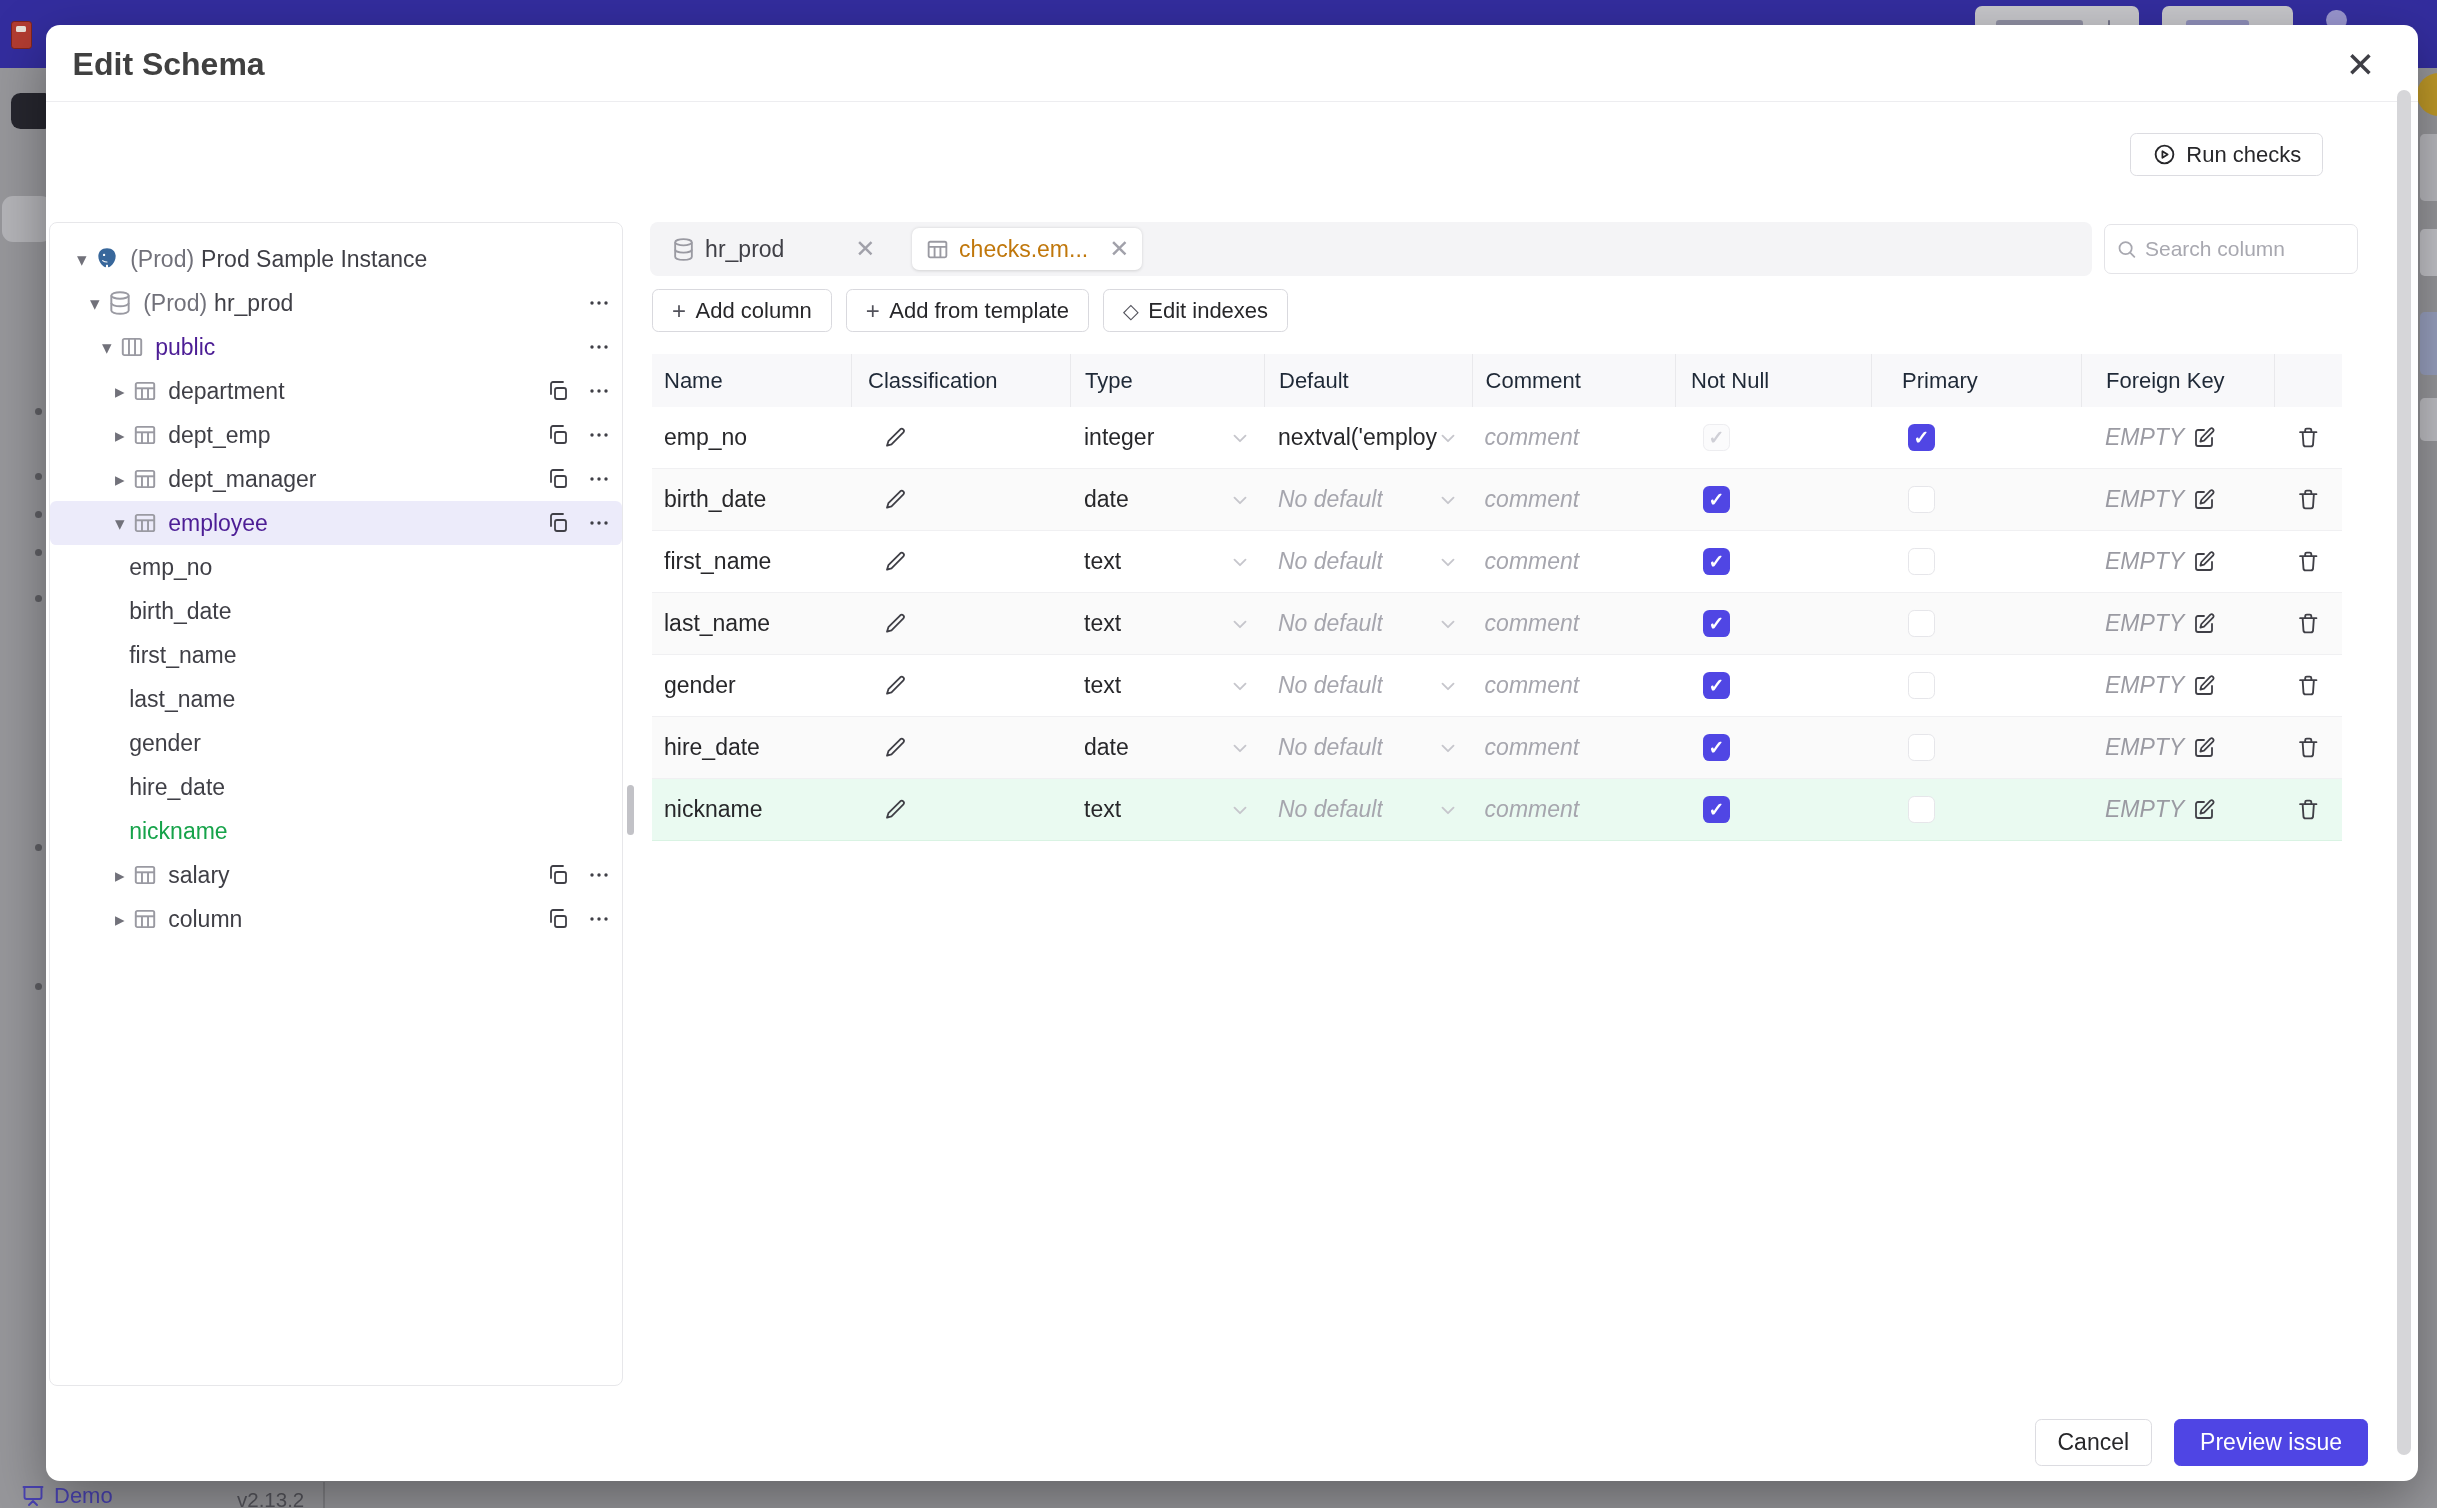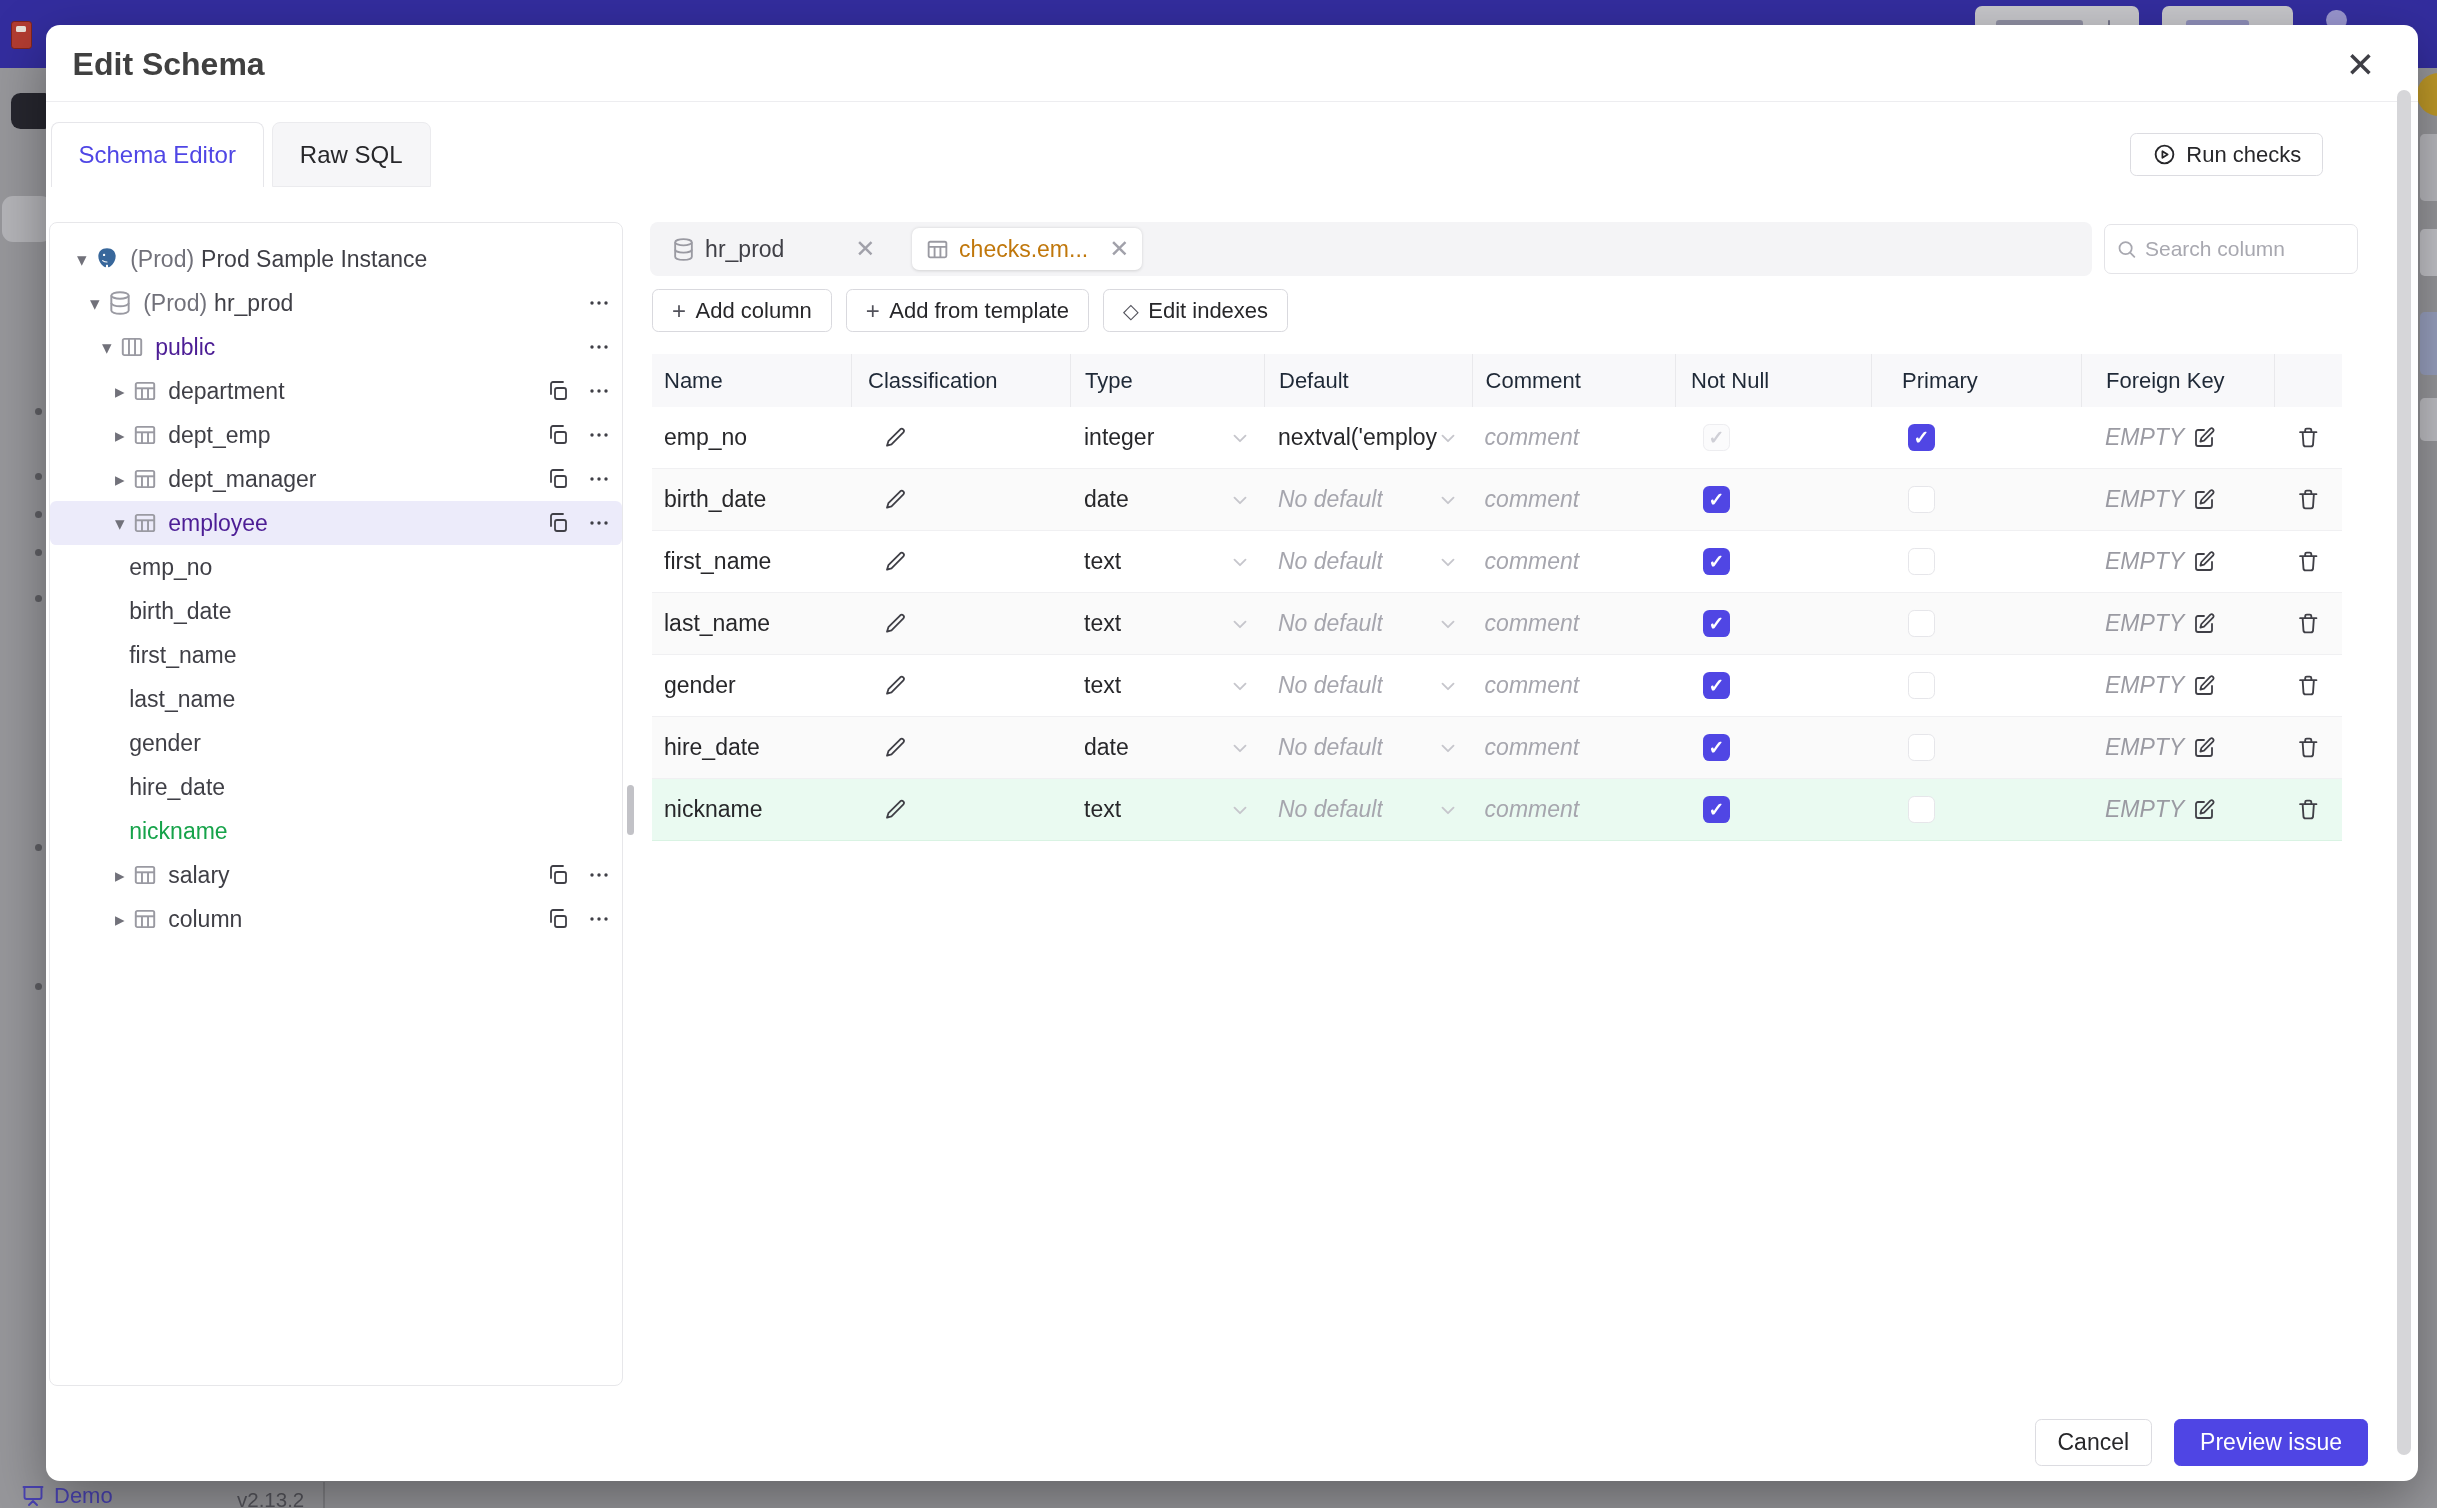--- a/index.html
+++ b/index.html
@@ -161,28 +161,20 @@
   </svg>
   <span class="lbl">Demo</span>
 </div>
 <div class="version">v2.13.2</div>
 
 <div class="modal">
   <div class="m-title">Edit Schema</div>
   <div class="m-close">✕</div>
   <div class="m-div"></div>
 
-  <div class="m-tabs">
-    <div class="tab active">
-        <span>Schema Editor</span>
-      </div>
-    <div class="tab inactive">
-        <span>Raw SQL</span>
-      </div>
-  </div>
 
   <div class="run-checks">
     <svg class="ic" width="25" height="25" viewBox="0 0 24 24">
       <circle cx="12" cy="12" r="8.5" fill="none" stroke="currentColor" stroke-width="1.8"></circle>
       <path d="M10 8.8v6.4l5-3.2z" fill="none" stroke="currentColor" stroke-width="1.7" stroke-linejoin="round"></path>
     </svg>
     <span>Run checks</span>
   </div>
 
   <div class="sidebar">

